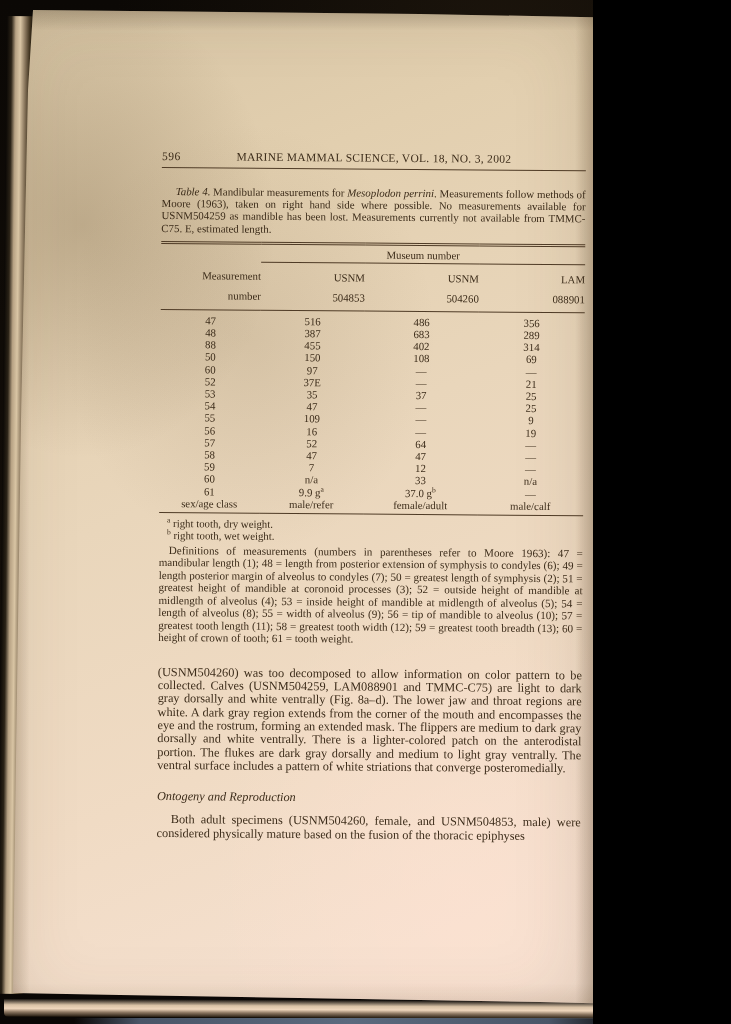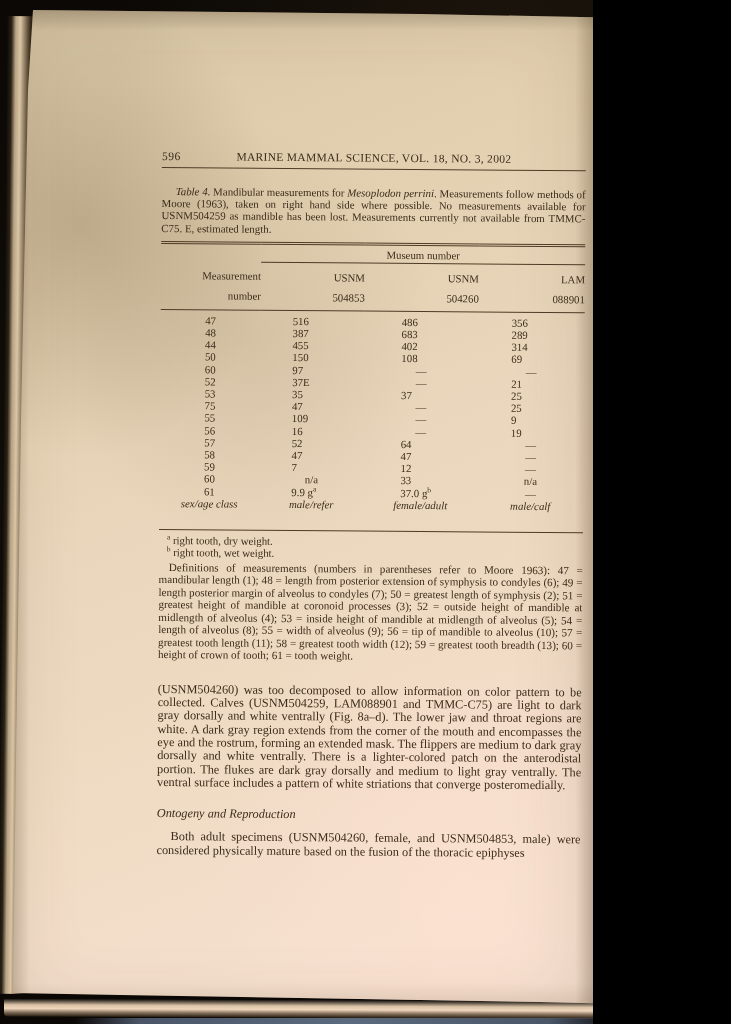--- a/index.html
+++ b/index.html
@@ -73,22 +73,22 @@
     text-align:center; padding:3px 0 2px 0;
     border-bottom:1px solid var(--rule,#4f3b26);
   }
   tr.header-row th{
     text-align:right; vertical-align:top; white-space:pre-line;
     line-height:20px; padding:4px 0 3px 0;
     border-bottom:1px solid var(--rule,#4f3b26);
   }
   tbody td{text-align:center; line-height:12.2px;}
   tbody tr:first-child td{padding-top:4px;}
-  tbody tr:last-child td{padding-bottom:20px;font-style:italic;}
-  tbody .numbox{display:inline-block; min-width:40px; text-align:left;}
+  tbody tr:last-child td{padding-bottom:3px;}
+  tbody .numbox{display:inline-block; min-width:40px; text-align:center;}
   sup{font-size:7.5px; line-height:0;}
   .footnotes{margin-top:5px; font-size:10.8px; line-height:11.9px; padding-left:8px;}
   .defs{
     margin:2px 0 0 0; text-align:justify; text-indent:10px;
     font-size:11.1px; line-height:12.45px;
   }
   .body-par{
     margin:22px 0 0 0; text-align:justify;
     font-size:12.3px; line-height:13.35px;
   }
@@ -149,21 +149,21 @@
             <td><span class="numbox">486</span></td>
             <td><span class="numbox">356</span></td>
           </tr>
           <tr>
             <td><span>48</span></td>
             <td><span class="numbox">387</span></td>
             <td><span class="numbox">683</span></td>
             <td><span class="numbox">289</span></td>
           </tr>
           <tr>
-            <td><span>44</span></td>
+            <td><span>88</span></td>
             <td><span class="numbox">455</span></td>
             <td><span class="numbox">402</span></td>
             <td><span class="numbox">314</span></td>
           </tr>
           <tr>
             <td><span>50</span></td>
             <td><span class="numbox">150</span></td>
             <td><span class="numbox">108</span></td>
             <td><span class="numbox">69</span></td>
           </tr>
@@ -179,21 +179,21 @@
             <td><span>—</span></td>
             <td><span class="numbox">21</span></td>
           </tr>
           <tr>
             <td><span>53</span></td>
             <td><span class="numbox">35</span></td>
             <td><span class="numbox">37</span></td>
             <td><span class="numbox">25</span></td>
           </tr>
           <tr>
-            <td><span>75</span></td>
+            <td><span>54</span></td>
             <td><span class="numbox">47</span></td>
             <td><span>—</span></td>
             <td><span class="numbox">25</span></td>
           </tr>
           <tr>
             <td><span>55</span></td>
             <td><span class="numbox">109</span></td>
             <td><span>—</span></td>
             <td><span class="numbox">9</span></td>
           </tr>

